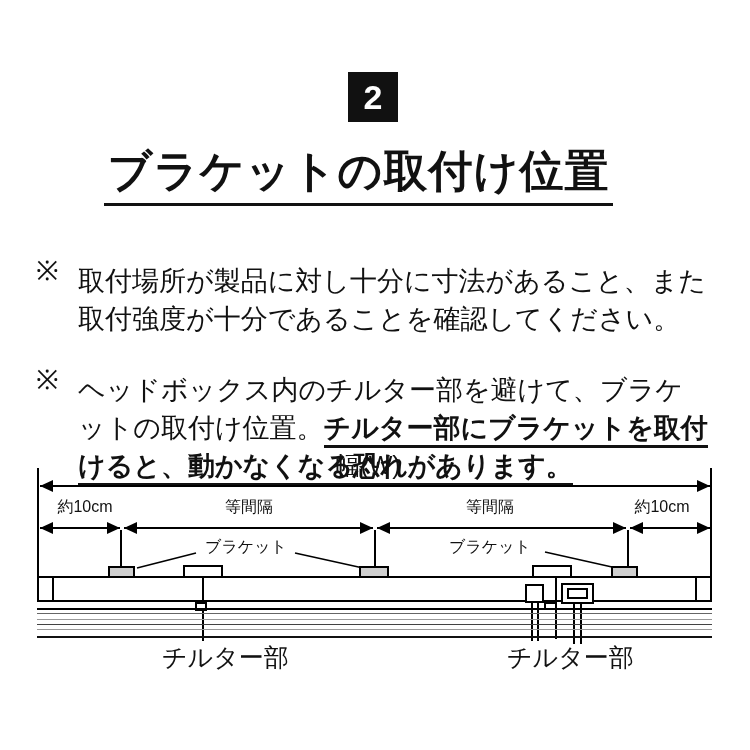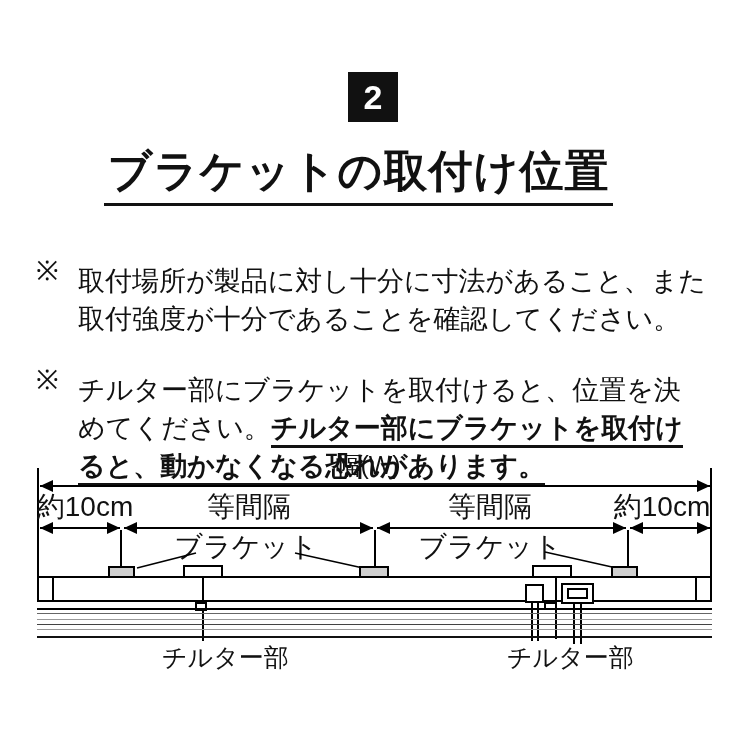--- a/index.html
+++ b/index.html
@@ -25,21 +25,21 @@
   
   .vl{position:absolute;width:2px;background:#000;}
   .hl{position:absolute;background:#000;}
   .dim{position:absolute;height:2px;background:#000;}
   .dim::before{content:"";position:absolute;left:0;top:-5px;border-top:6px solid transparent;
                border-bottom:6px solid transparent;border-right:13px solid #000;}
   .dim::after{content:"";position:absolute;right:0;top:-5px;border-top:6px solid transparent;
               border-bottom:6px solid transparent;border-left:13px solid #000;}
   .box{position:absolute;box-sizing:border-box;border:2px solid #000;background:#fff;}
   .gbx{background:#cfcfcf;}
-  .lbl{position:absolute;white-space:nowrap;font-size:28px;line-height:26px;color:#111;}
+  .lbl{position:absolute;white-space:nowrap;font-size:16px;line-height:26px;color:#111;}
   .lbl.c{transform:translateX(-50%);text-align:right;}
   .pointers{position:absolute;left:0;top:0;pointer-events:none;}
 </style>
 </head>
 <body>
 
 <div class="page">
 
   <div class="badge">2</div>
 
@@ -47,21 +47,21 @@
     <h1 class="title">ブラケットの取付け位置</h1>
   </div>
 
   <div class="notes">
     <div class="note">
       <span class="marker">※</span>
       <p><span>取付場所が製品に対し十分に寸法があること、また取付強度が十分であることを確認してください。</span><span class="em"></span></p>
     </div>
     <div class="note">
       <span class="marker">※</span>
-      <p><span>チルター部にブラケットを取付けると、位置を決めてください。</span><span class="em">チルター部にブラケットを取付けると、動かなくなる恐れがあります。</span></p>
+      <p><span>ヘッドボックス内のチルター部を避けて、ブラケットの取付け位置。</span><span class="em">チルター部にブラケットを取付けると、動かなくなる恐れがあります。</span></p>
     </div>
   </div>
 
   <div>
 
     <div class="vl" style="left:37px;top:468px;height:110px;"></div>
     <div class="vl" style="left:710px;top:468px;height:110px;"></div>
 
     <div class="lbl c" style="left:368px;top:452px;font-size:25px;">幅(W)</div>
     <div class="dim" style="left:40px;top:485px;width:670px;"></div>

